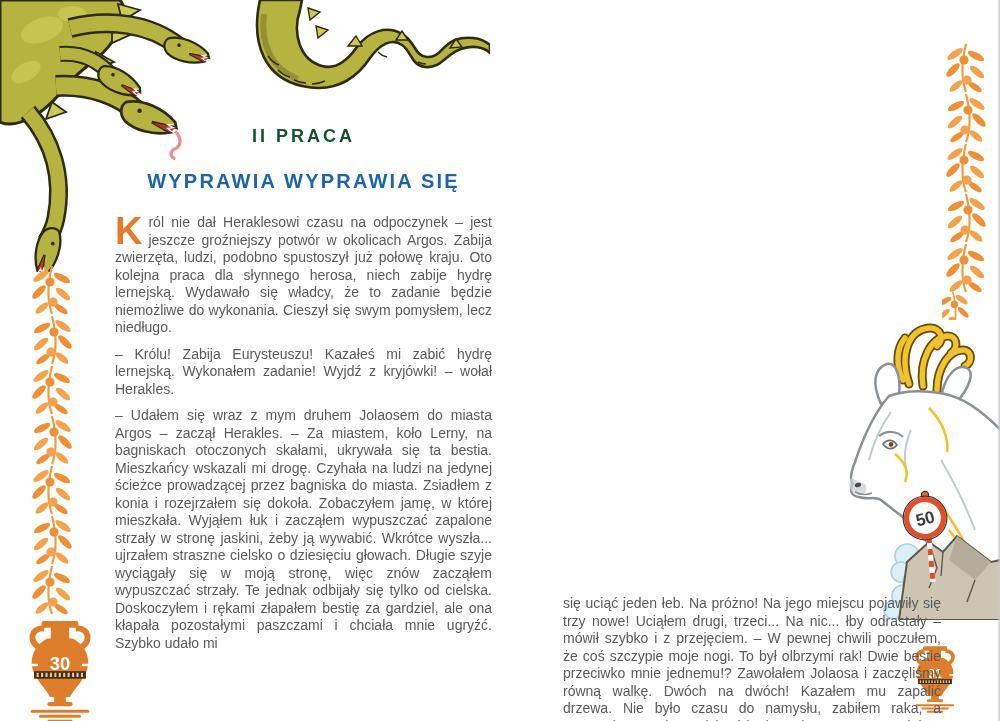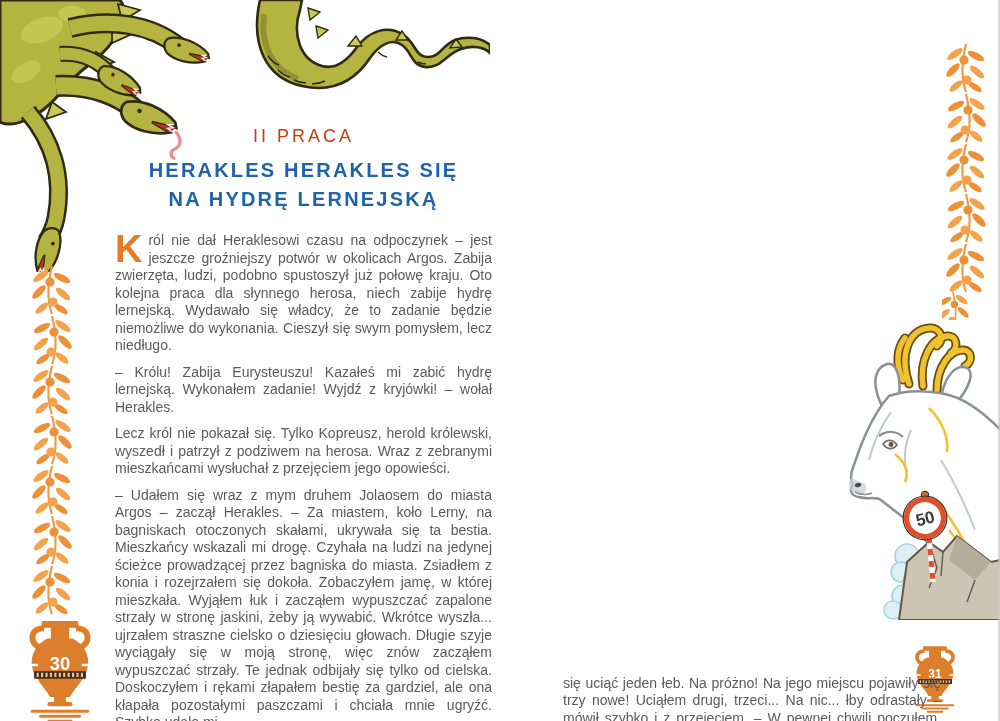--- a/index.html
+++ b/index.html
@@ -7,21 +7,21 @@
     position:relative;width:1000px;height:721px;background:#ffffff;
     font-family:"Liberation Sans",sans-serif;overflow:hidden;margin:0 auto;
   }
   .page-edge{position:absolute;right:0;top:0;width:3px;height:100%;
     background:linear-gradient(to left,#c9c9c9,rgba(255,255,255,0));}
   .deco{position:absolute;}
   .col{position:absolute;}
   .col-left{left:115px;top:126px;width:377px;}
   .col-right{left:563px;top:60px;width:378px;}
   .heading-block{text-align:center;margin:0 0 18px 0;}
-  .kicker{color:#c2410c;font-size:18px;font-weight:normal;letter-spacing:3px;margin-bottom:9px;}
+  .kicker{color:#14532d;font-size:18px;font-weight:bold;letter-spacing:3px;margin-bottom:20px;}
   .hline{color:#1F63A8;font-size:20px;font-weight:bold;letter-spacing:2.2px;line-height:29px;}
   .body-par{font-size:14px;line-height:17.5px;color:#5A5A5C;text-align:justify;margin:0 0 9px 0;}
   .dropcap{float:left;font-size:38px;line-height:33px;font-weight:bold;color:#E8782A;
     padding-right:6px;margin-top:1px;}
   .col,.body-par{position:relative;z-index:2;}
   svg text{font-family:"Liberation Sans",sans-serif;}
 </style>
 </head>
 <body>
 
@@ -217,26 +217,24 @@
   <svg class="deco" style="left:905px;top:643px" width="60" height="70" viewBox="0 0 110 128">
     <use href="#amphora"></use>
     <text x="55" y="64" text-anchor="middle" font-size="22" font-weight="bold" fill="#ffffff">31</text>
   </svg>
 
   <div class="page-edge"></div>
 
   <div class="col col-left">
     <div class="heading-block">
       <div class="kicker">II PRACA</div>
-      <div class="hline">HERAKLES HERAKLES SIĘ</div>
-      <div class="hline">NA HYDRĘ LERNEJSKĄ</div>
+      <div class="hline">WYPRAWIA WYPRAWIA SIĘ</div>
     </div>
     <p class="body-par"><span class="dropcap">K</span><span>ról nie dał Heraklesowi czasu na odpoczynek – jest jeszcze groźniejszy potwór w okolicach Argos. Zabija zwierzęta, ludzi, podobno spustoszył już połowę kraju. Oto kolejna praca dla słynnego herosa, niech zabije hydrę lernejską. Wydawało się władcy, że to zadanie będzie niemożliwe do wykonania. Cieszył się swym pomysłem, lecz niedługo.</span></p>
     <p class="body-par">– Królu! Zabija Eurysteuszu! Kazałeś mi zabić hydrę lernejską. Wykonałem zadanie! Wyjdź z kryjówki! – wołał Herakles.</p>
-    <p class="body-par">Lecz król nie pokazał się. Tylko Kopreusz, herold królewski, wyszedł i patrzył z podziwem na herosa. Wraz z zebranymi mieszkańcami wysłuchał z przejęciem jego opowieści.</p>
     <p class="body-par">– Udałem się wraz z mym druhem Jolaosem do miasta Argos – zaczął Herakles. – Za miastem, koło Lerny, na bagniskach otoczonych skałami, ukrywała się ta bestia. Mieszkańcy wskazali mi drogę. Czyhała na ludzi na jedynej ścieżce prowadzącej przez bagniska do miasta. Zsiadłem z konia i rozejrzałem się dokoła. Zobaczyłem jamę, w której mieszkała. Wyjąłem łuk i zacząłem wypuszczać zapalone strzały w stronę jaskini, żeby ją wywabić. Wkrótce wyszła... ujrzałem straszne cielsko o dziesięciu głowach. Długie szyje wyciągały się w moją stronę, więc znów zacząłem wypuszczać strzały. Te jednak odbijały się tylko od cielska. Doskoczyłem i rękami złapałem bestię za gardziel, ale ona kłapała pozostałymi paszczami i chciała mnie ugryźć. Szybko udało mi</p>
   </div>
 
   <div class="col col-right">
     <p class="body-par">się uciąć jeden łeb. Na próżno! Na jego miejscu pojawiły się trzy nowe! Uciąłem drugi, trzeci... Na nic... łby odrastały – mówił szybko i z przejęciem. – W pewnej chwili poczułem, że coś szczypie moje nogi. To był olbrzymi rak! Dwie bestie przeciwko mnie jednemu!? Zawołałem Jolaosa i zaczęliśmy równą walkę. Dwóch na dwóch! Kazałem mu zapalić drzewa. Nie było czasu do namysłu, zabiłem raka, a następnie zacząłem odcinać hydrze głowy. Rany wypalałem ogniem, żeby głowy nie odrastały. To pomogło. Uciąłem wreszcie ostatni, nieśmiertelny łeb. Przywaliłem go wielkim głazem, a w żółci hydry zamoczyłem strzały – zakończył i wyciągnął kilka strzał.</p>
 
   </div>
 
 </div>
 

